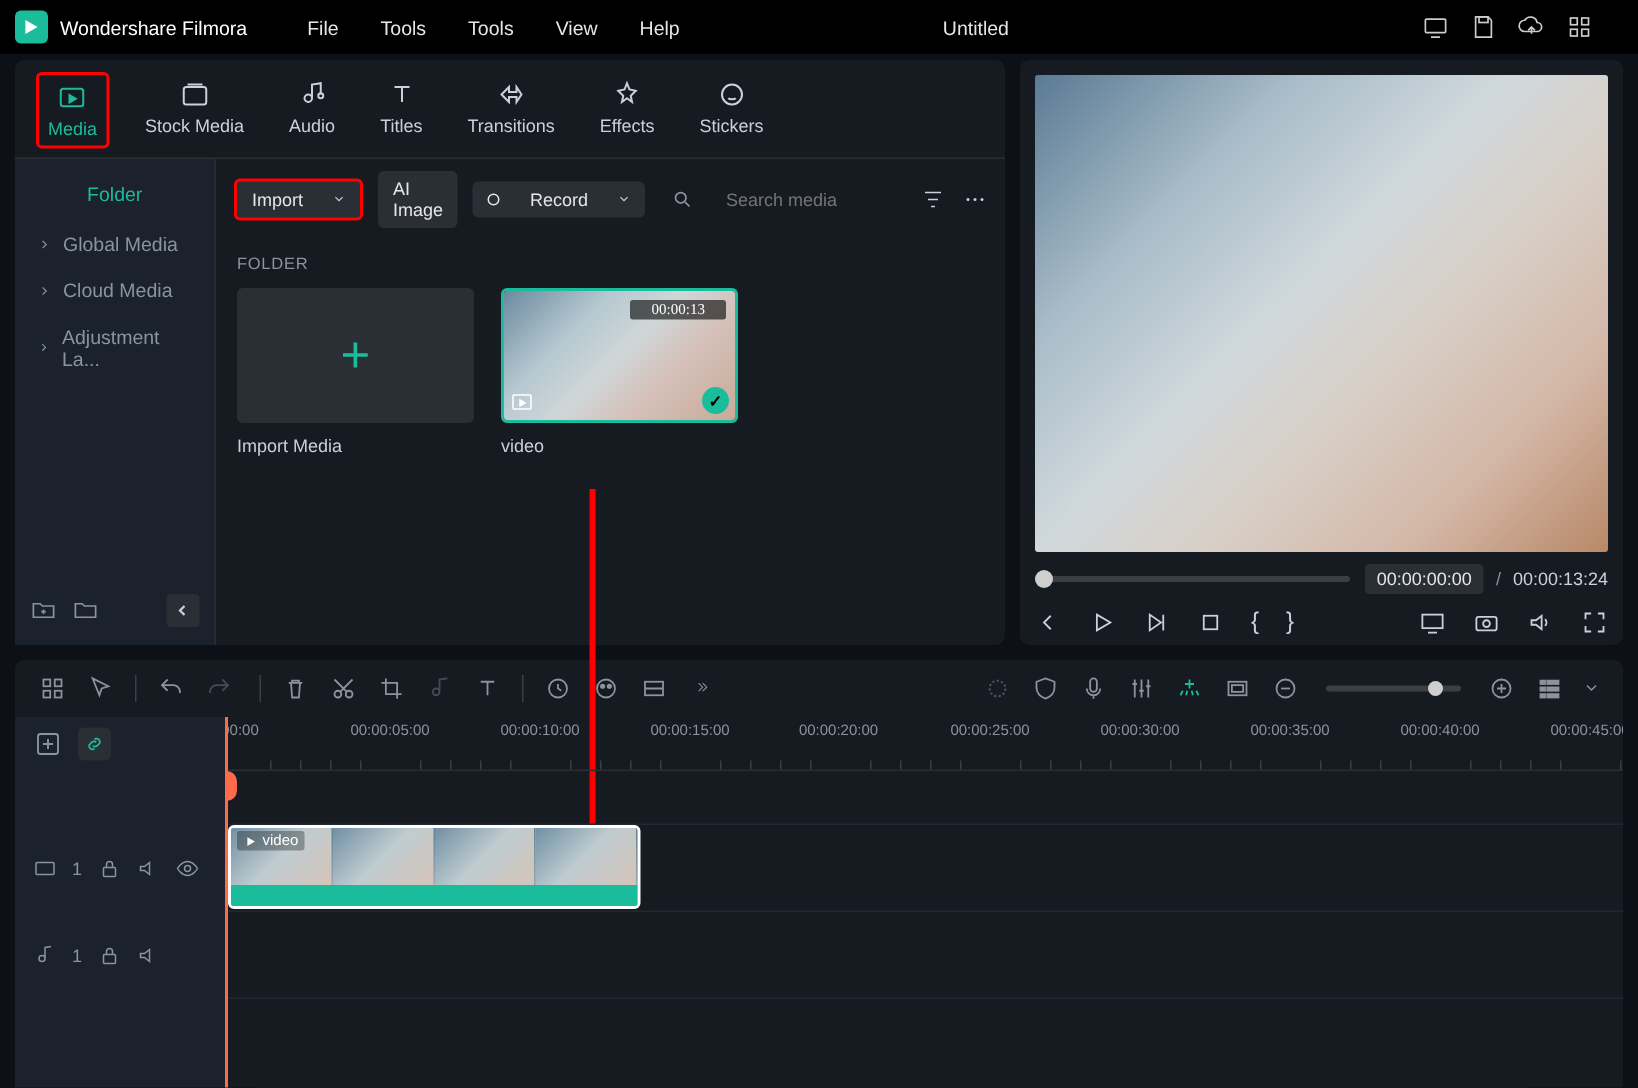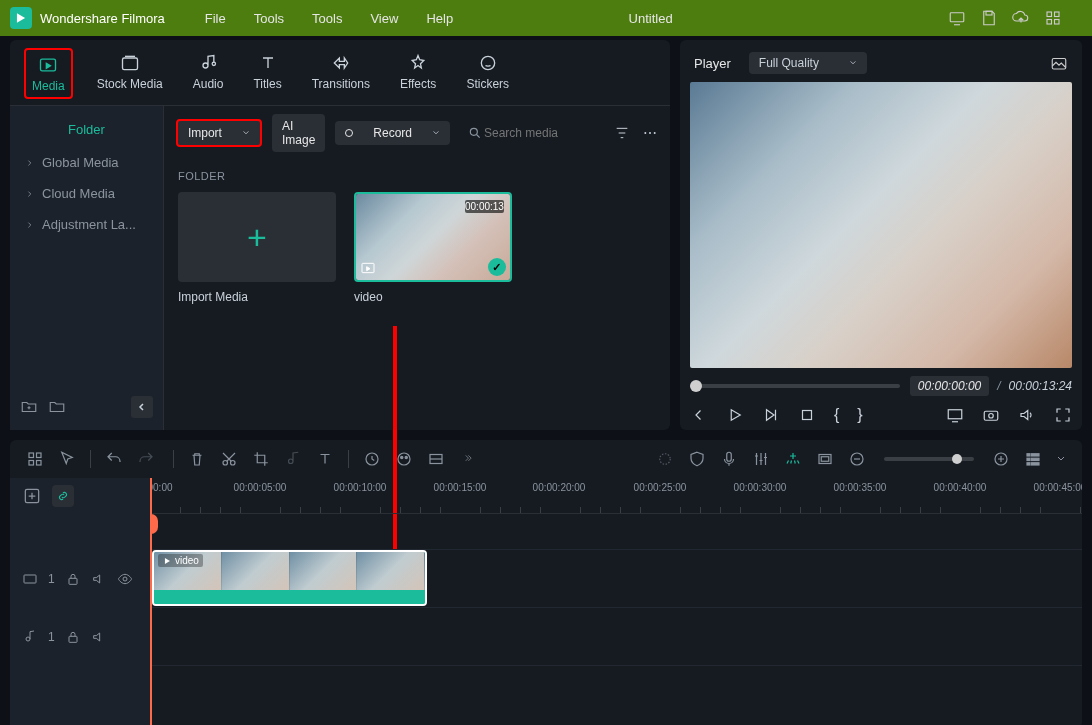--- a/index.html
+++ b/index.html
@@ -1,19 +1,19 @@
 <!DOCTYPE html>
 <html><head>
 <meta charset="utf-8">
 <style>
 * { margin: 0; padding: 0; box-sizing: border-box; font-family: -apple-system, BlinkMacSystemFont, "Segoe UI", Arial, sans-serif; }
 body { background: #0d1117; color: #c9d1d9; width: 1092px; height: 725px; overflow: hidden; font-size: 12px; }
 
 
-.menubar { height: 36px; display: flex; align-items: center; padding: 0 10px; background: #4d7c0f; }
+.menubar { height: 36px; display: flex; align-items: center; padding: 0 10px; background: #000000; }
 .logo { width: 22px; height: 22px; background: #1abc9c; border-radius: 4px; display: flex; align-items: center; justify-content: center; margin-right: 8px; }
 .logo svg { width: 14px; height: 14px; fill: #fff; }
 .app-name { color: #fff; font-size: 13px; margin-right: 40px; }
 .menu-items { display: flex; gap: 28px; }
 .menu-item { color: #e6e6e6; font-size: 13px; cursor: pointer; }
 .menubar-title { flex: 1; text-align: center; color: #e6e6e6; font-size: 13px; margin-left: -100px; }
 .menubar-right { display: flex; gap: 14px; align-items: center; margin-right: 20px; }
 .tb-icon { width: 18px; height: 18px; stroke: #ccc; fill: none; stroke-width: 1.5; cursor: pointer; }
 
 
@@ -42,52 +42,52 @@
 .sf-left { display: flex; gap: 10px; }
 .sf-icon { width: 18px; height: 18px; stroke: #8b949e; fill: none; stroke-width: 1.5; }
 .sb-back { width: 22px; height: 22px; background: #2a2f36; border-radius: 3px; display: flex; align-items: center; justify-content: center; }
 
 
 .content { flex: 1; display: flex; flex-direction: column; }
 .content-toolbar { display: flex; align-items: center; gap: 10px; padding: 8px 12px; }
 .btn { background: #2a2f36; border-radius: 4px; padding: 5px 10px; display: flex; align-items: center; gap: 20px; font-size: 12px; color: #e6e6e6; cursor: pointer; }
 .btn.import-hl { border: 2px solid #f00; }
 .rec-dot { width: 8px; height: 8px; border: 1.5px solid #e6e6e6; border-radius: 50%; }
-.search-wrap { flex: 1; display: flex; align-items: flex-end; gap: 2px; color: #8b949e; padding-left: 8px; }
+.search-wrap { flex: 1; display: flex; align-items: flex-end; gap: 22px; color: #8b949e; padding-left: 8px; }
 .search-wrap input { background: transparent; border: none; color: #c9d1d9; outline: none; font-size: 12px; width: 120px; }
 .toolbar-right-icons { display: flex; gap: 12px; align-items: center; }
 
 .folder-heading { padding: 10px 14px 6px 14px; color: #8b949e; font-size: 11px; letter-spacing: 0.5px; }
 .thumbs { display: flex; gap: 18px; padding: 4px 14px; }
 .thumb { width: 158px; }
 .thumb-box { width: 158px; height: 90px; background: #2a2f36; border-radius: 4px; position: relative; display: flex; align-items: center; justify-content: center; overflow: hidden; }
 .thumb-box.plus { color: #1abc9c; font-size: 34px; font-weight: 200; }
 .thumb-box.selected { border: 2px solid #1abc9c; }
 .video-bg { position: absolute; inset: 0; background: linear-gradient(135deg, #6b8aa0 0%, #b6c8d0 30%, #cfd6d8 50%, #d4c0b8 70%, #c8aa98 100%); }
-.dur-badge { position: absolute; top: 6px; right: 6px; background: rgba(0,0,0,0.6); color: #fff; font-size: 10px; padding: 1px 0; border-radius: 2px; }
+.dur-badge { position: absolute; top: 6px; right: 6px; background: rgba(0,0,0,0.6); color: #fff; font-size: 10px; padding: 1px 14px; border-radius: 2px; font-family: Liberation Serif, serif; }
 .check-badge { position: absolute; bottom: 4px; right: 4px; width: 18px; height: 18px; background: #1abc9c; border-radius: 50%; display: flex; align-items: center; justify-content: center; color: #000; font-size: 11px; font-weight: bold; }
 .clip-badge { position: absolute; bottom: 4px; left: 4px; width: 16px; height: 16px; }
 .thumb-label { margin-top: 8px; font-size: 12px; color: #c9d1d9; }
 
 
 .red-arrow { position: absolute; left: 375px; top: 286px; width: 20px; height: 270px; pointer-events: none; }
 .red-arrow-line { width: 4px; height: 250px; background: #f00; margin: 0 auto; }
 .red-arrow-head { width: 0; height: 0; border-left: 10px solid transparent; border-right: 10px solid transparent; border-top: 18px solid #f00; }
 
 
 .preview-header { display: flex; align-items: center; gap: 18px; padding: 2px 4px 8px 4px; }
 .preview-header .lbl { color: #e6e6e6; font-size: 13px; }
 .quality-sel { display: flex; align-items: center; gap: 30px; background: #2a2f36; padding: 4px 10px; border-radius: 4px; font-size: 12px; }
 .preview-snap { margin-left: auto; }
 .preview-video { flex: 1; background: linear-gradient(135deg, #5a7a94 0%, #a8bcc8 25%, #cfd8dc 45%, #d8d0c8 60%, #d4b8a8 80%, #b88868 100%); border-radius: 2px; position: relative; }
 .preview-controls { padding-top: 8px; }
 .scrubber { display: flex; align-items: center; gap: 10px; }
 .scrub-track { flex: 1; height: 4px; background: #3a3f46; border-radius: 2px; position: relative; }
 .scrub-knob { position: absolute; left: 0; top: -4px; width: 12px; height: 12px; background: #cfcfcf; border-radius: 50%; }
-.time-display { display: flex; gap: 8px; align-items: center; font-size: 12px; font-style: italic; }
+.time-display { display: flex; gap: 8px; align-items: center; font-size: 12px; }
 .time-cur { background: #2a2f36; padding: 3px 8px; border-radius: 3px; color: #e6e6e6; }
 .time-sep { color: #8b949e; }
 .time-tot { color: #c9d1d9; }
 .transport { display: flex; align-items: center; justify-content: space-between; padding-top: 10px; gap: 6px; }
 .transport-group { display: flex; gap: 18px; align-items: center; }
 .tc-icon { width: 18px; height: 18px; stroke: #c9d1d9; fill: none; stroke-width: 1.6; cursor: pointer; }
 
 
 .timeline-toolbar { display: flex; align-items: center; gap: 14px; padding: 10px 16px; background: #161b22; margin: 10px 10px 0 10px; border-radius: 6px 6px 0 0; }
 .tt-sep { width: 1px; height: 18px; background: #3a3f46; }
@@ -330,33 +330,20 @@
       </div>
     </div>
 
     <div class="red-arrow">
       <div class="red-arrow-line"></div>
       <div class="red-arrow-head"></div>
     </div>
   </div>
 
   <div class="preview-panel">
-    <div class="preview-header">
-      <span class="lbl">Player</span>
-      <div class="quality-sel">
-        <span>Full Quality</span>
-        <svg class="chev-down" viewBox="0 0 10 10">
-            <path d="M2 3l3 3 3-3" stroke="#c9d1d9" fill="none"></path>
-          </svg>
-      </div>
-      <svg class="tb-icon preview-snap" viewBox="0 0 24 24">
-          <rect x="3" y="6" width="18" height="14" rx="2"></rect>
-          <path d="M3 16l5-5 4 4 3-3 6 6"></path>
-        </svg>
-    </div>
     <div class="preview-video"></div>
     <div class="preview-controls">
       <div class="scrubber">
         <div class="scrub-track">
             <div class="scrub-knob"></div>
           </div>
         <div class="time-display">
           <span class="time-cur">00:00:00:00</span>
           <span class="time-sep">/</span>
           <span class="time-tot">00:00:13:24</span>

